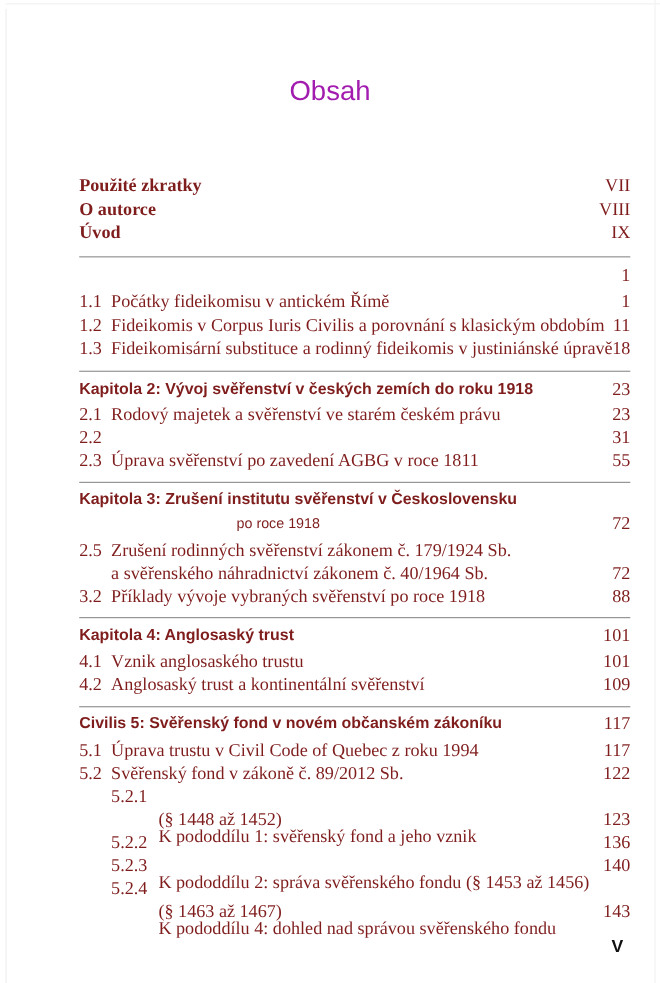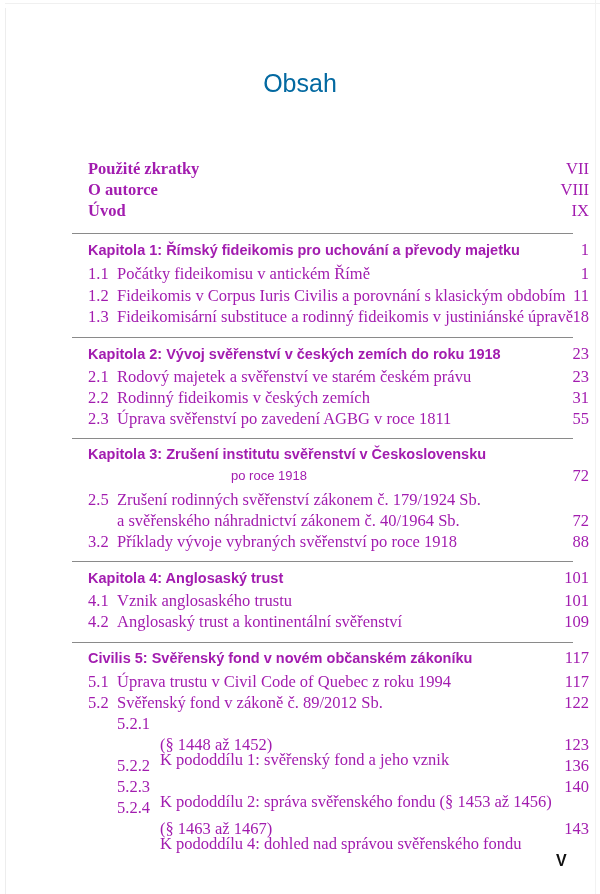--- a/index.html
+++ b/index.html
@@ -6,27 +6,27 @@
   body {
     width: 600px; height: 894px; background: #ffffff; position: relative; overflow: hidden;
     color: #1a1a1a;
   }
   .page-edge-left { position: absolute; left: 5px; top: 8px; bottom: 0; width: 1px; background: #ededed; }
   .page-edge-top { position: absolute; left: 5px; right: 0; top: 3px; height: 1px; background: #f0f0f0; }
   .page-edge-right { position: absolute; right: 4px; top: 0; bottom: 0; width: 1px; background: #f2f2f2; }
 
   .title {
     position: absolute; left: 0; right: 0; top: 52px; text-align: center;
-    font-family: "Liberation Sans", sans-serif; font-size: 25px; font-weight: normal; color: #0369a1;
+    font-family: "Liberation Sans", sans-serif; font-size: 25px; font-weight: normal; color: #a21caf;
   }
 
   .toc { position: absolute; left: 72px; width: 501px; }
   .row {
-    position: absolute; left: 16px; width: 501px; height: 22px;
-    font-family: "Liberation Serif", serif; font-size: 16.5px; line-height: 22px; color: #a21caf;
+    position: absolute; left: 0; width: 501px; height: 22px;
+    font-family: "Liberation Serif", serif; font-size: 16.5px; line-height: 22px; color: #7f1d1d;
     white-space: nowrap;
   }
   .row .num { position: absolute; left: 0; }
   .row .txt { position: absolute; left: 29px; }
   .row .pg { position: absolute; right: 0; text-align: right; }
   .row.front .txt { left: 0; font-weight: bold; }
   .row.sub2 .num { left: 29px; }
   .row.sub2 .txt { left: 72px; margin-top: 36px; }
   .row.cont .txt { left: 29px; }
   .row.cont2 .txt { left: 72px; }
@@ -65,21 +65,20 @@
     <span class="pg">VIII</span>
   </div>
   <div class="row front" style="top:200px;">
     <span class="txt">Úvod</span>
     <span class="pg">IX</span>
   </div>
 
   <div class="divider" style="top:233px;"></div>
 
   <div class="row chap" style="top:239px;">
-    <span class="txt">Kapitola 1: Římský fideikomis pro uchování a převody majetku</span>
     <span class="pg">1</span>
   </div>
   <div class="row" style="top:263px;">
     <span class="num">1.1</span>
     <span class="txt">Počátky fideikomisu v antickém Římě</span>
     <span class="pg">1</span>
   </div>
   <div class="row" style="top:285px;">
     <span class="num">1.2</span>
     <span class="txt">Fideikomis v Corpus Iuris Civilis a porovnání s klasickým obdobím</span>
@@ -97,21 +96,20 @@
     <span class="txt">Kapitola 2: Vývoj svěřenství v českých zemích do roku 1918</span>
     <span class="pg">23</span>
   </div>
   <div class="row" style="top:366px;">
     <span class="num">2.1</span>
     <span class="txt">Rodový majetek a svěřenství ve starém českém právu</span>
     <span class="pg">23</span>
   </div>
   <div class="row" style="top:387px;">
     <span class="num">2.2</span>
-    <span class="txt">Rodinný fideikomis v českých zemích</span>
     <span class="pg">31</span>
   </div>
   <div class="row" style="top:408px;">
     <span class="num">2.3</span>
     <span class="txt">Úprava svěřenství po zavedení AGBG v roce 1811</span>
     <span class="pg">55</span>
   </div>
 
   <div class="divider" style="top:438px;"></div>
 

